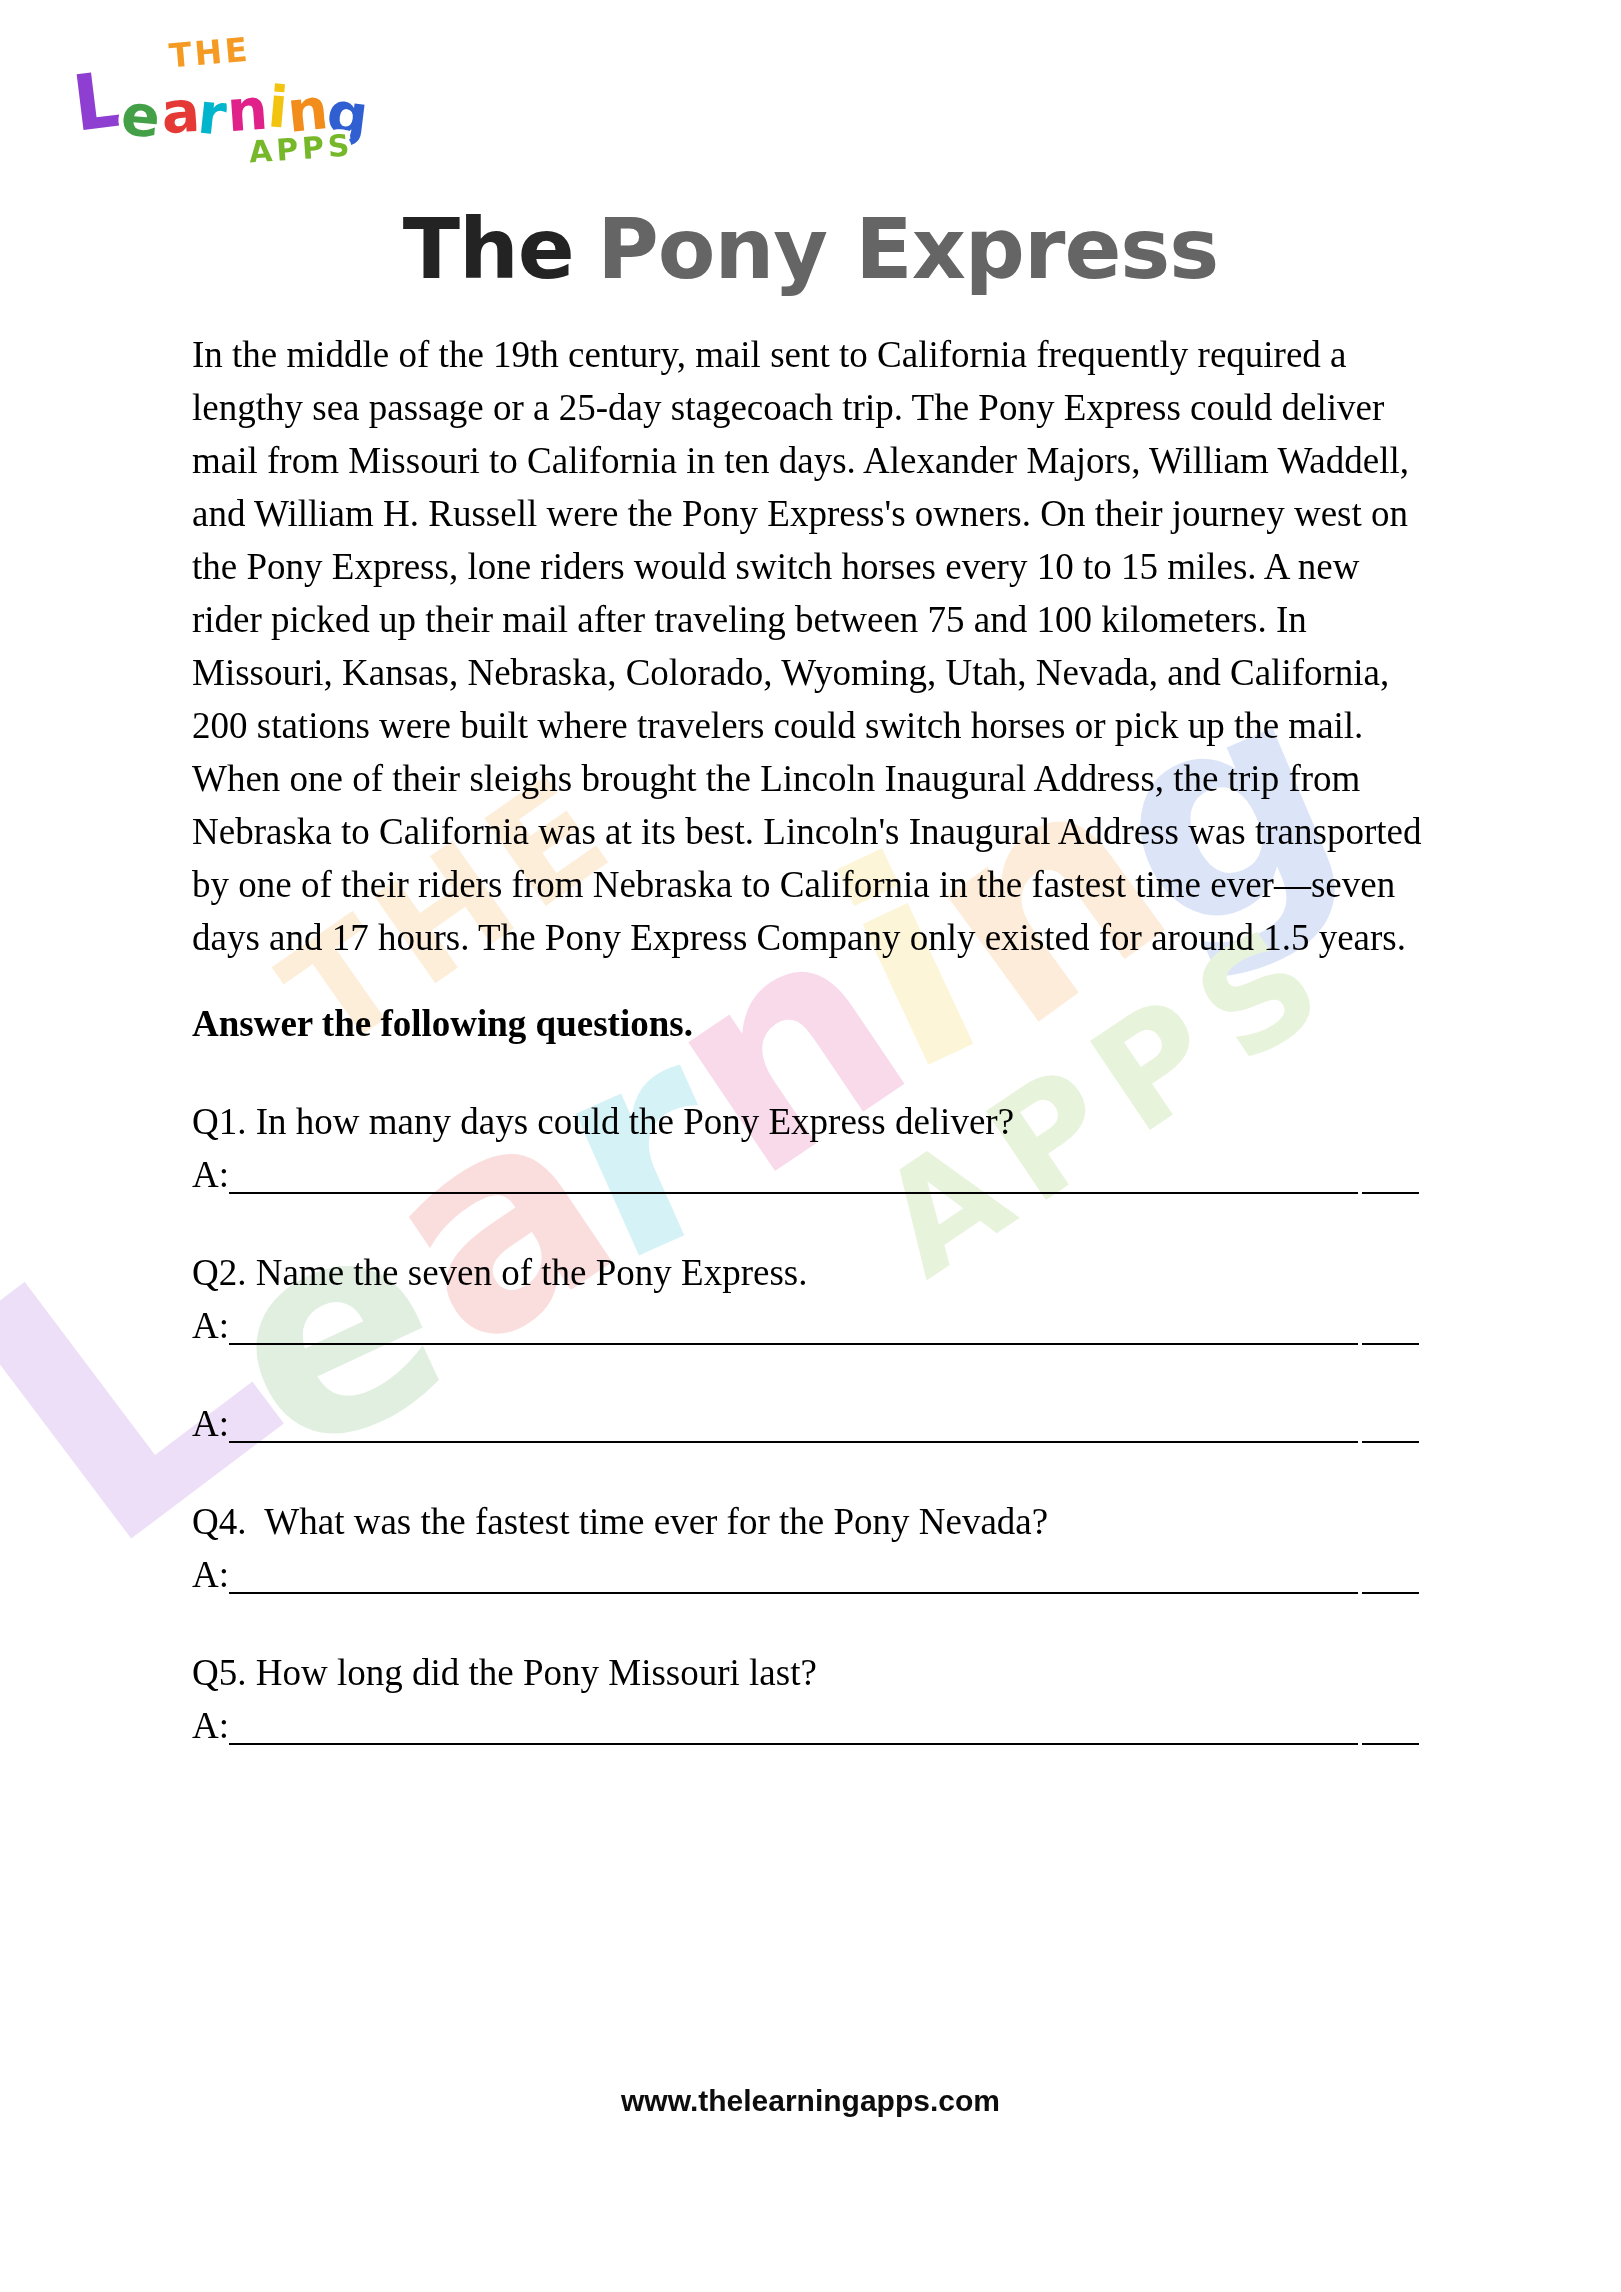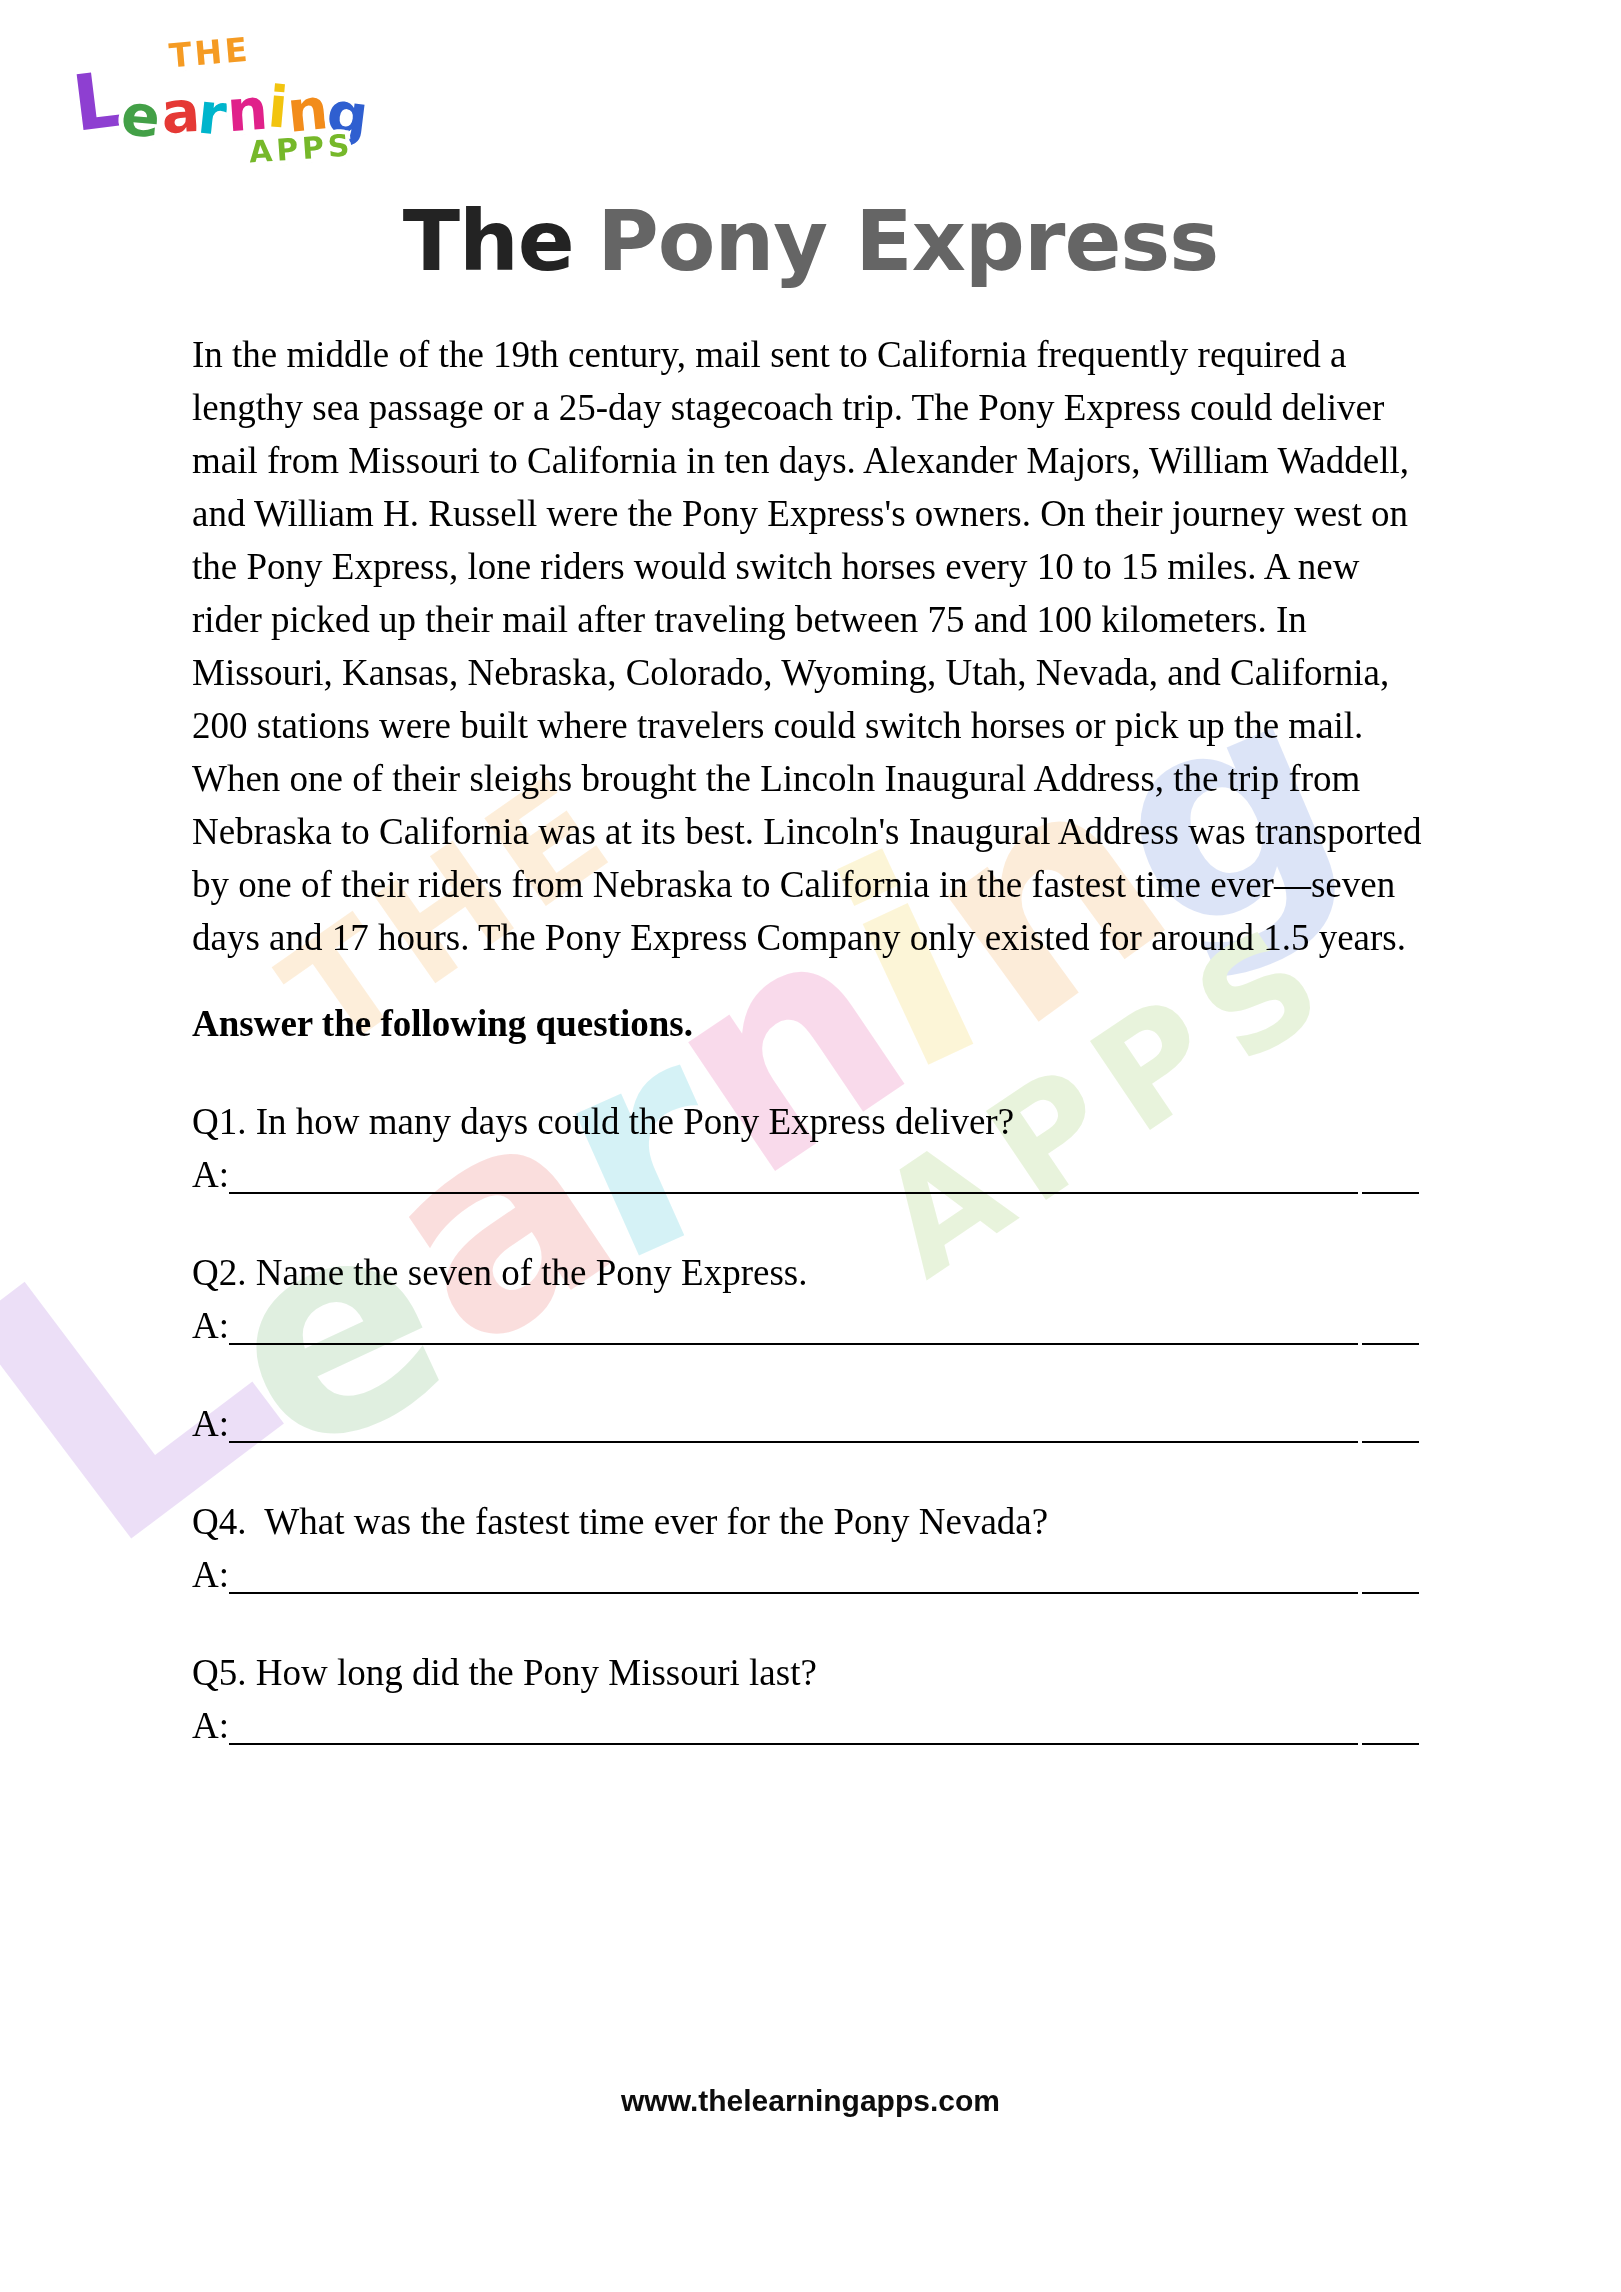--- a/index.html
+++ b/index.html
@@ -114,21 +114,21 @@
     font-family: "DejaVu Sans", sans-serif;
     font-weight: bold;
     font-size: 147px;
     letter-spacing: 17.6px;
     transform: rotate(-4deg);
   }
 
   
   .title {
     position: absolute;
-    top: 192px;
+    top: 200px;
     left: 0;
     width: 100%;
     text-align: center;
     font-family: "DejaVu Sans", sans-serif;
     font-weight: bold;
     font-size: 84px;
     letter-spacing: -1px;
     z-index: 2;
   }
   .title .w1 { margin-right: 23.5px; }

